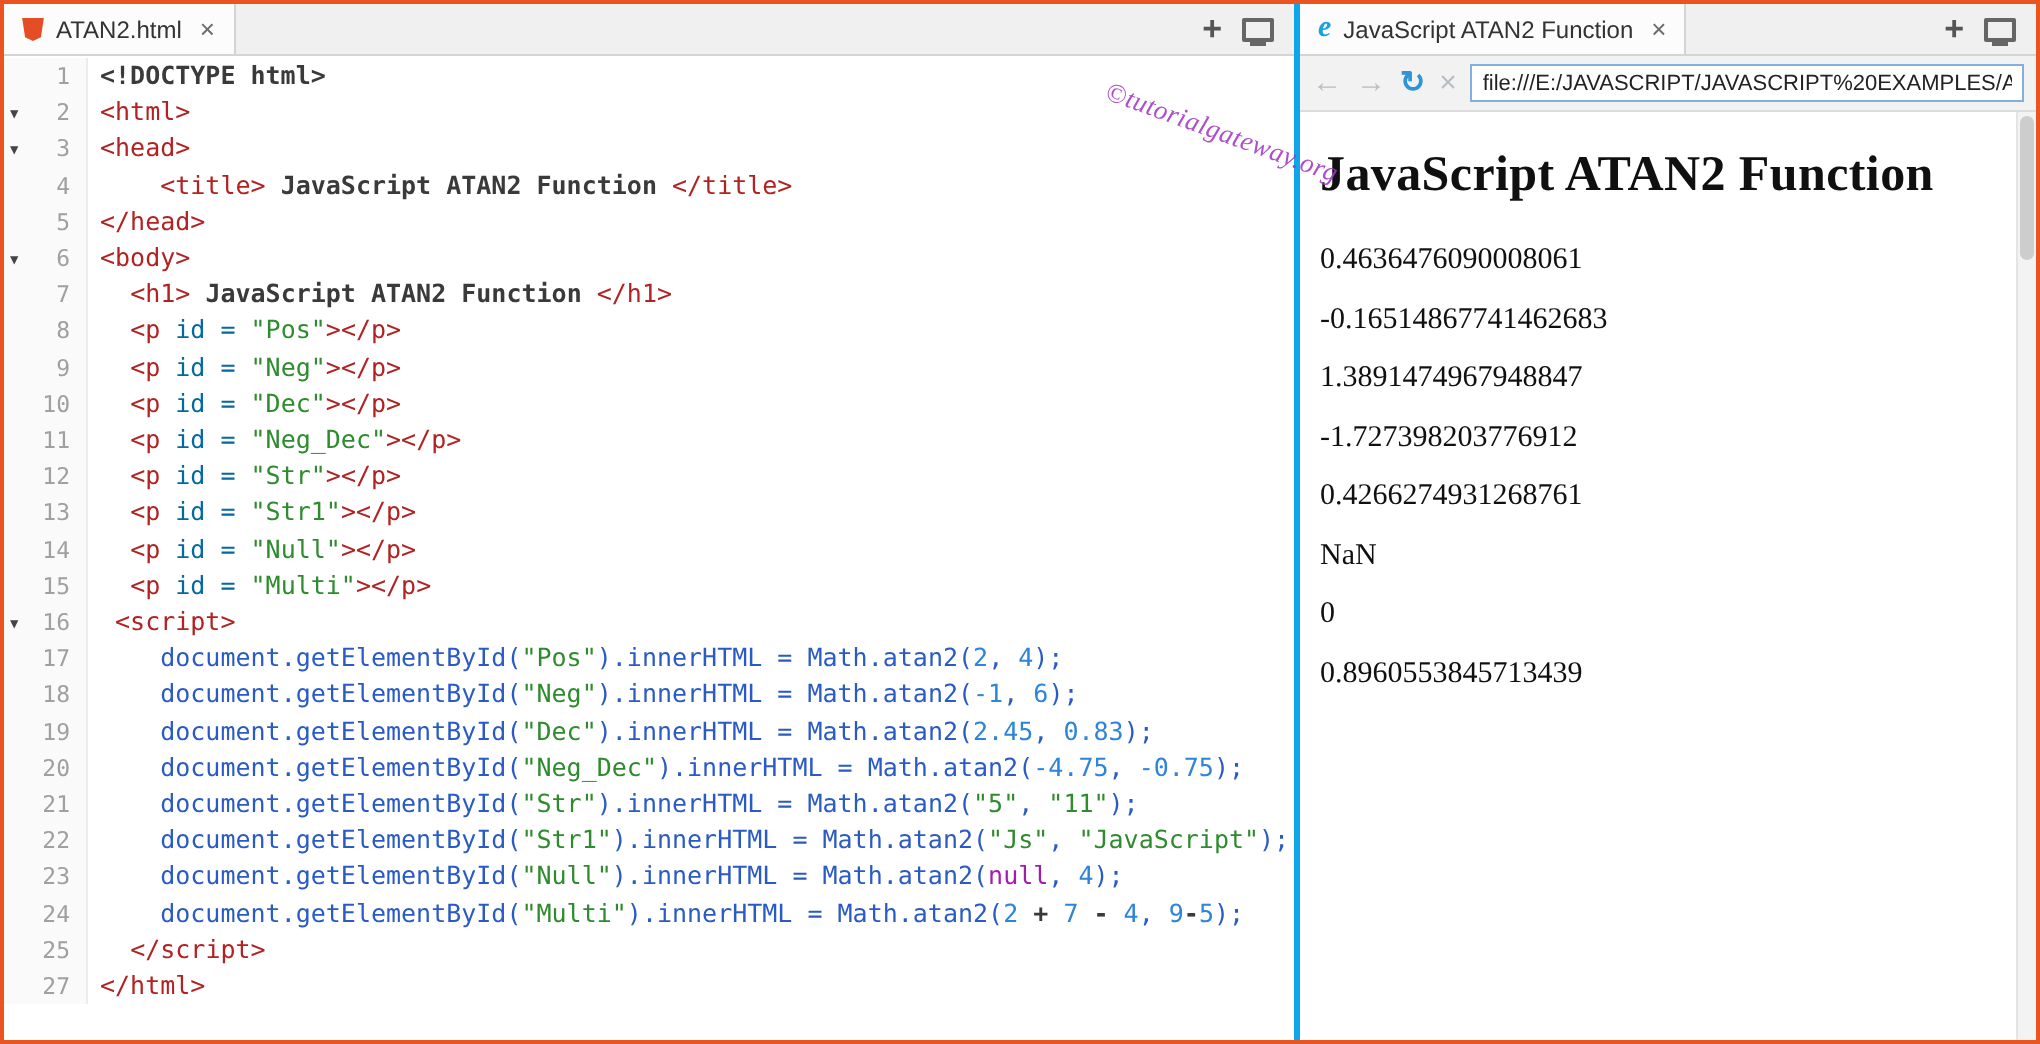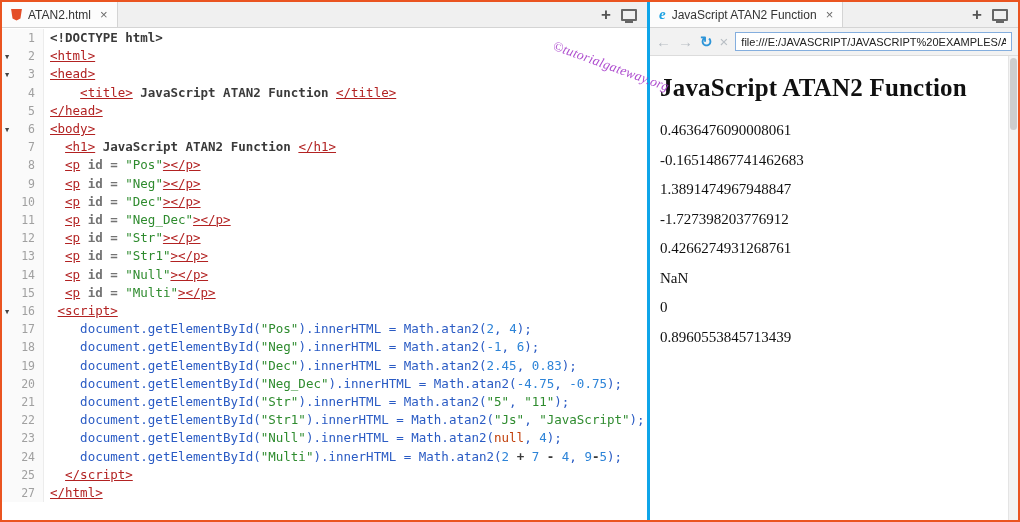--- a/index.html
+++ b/index.html
@@ -20,22 +20,22 @@
   .monitor-icon{width:12px;height:8px;border:2px solid #666;border-radius:1px;position:relative;cursor:pointer;}
   .monitor-icon::after{content:"";position:absolute;left:2px;right:2px;bottom:-4px;height:2px;background:#666;}
   .file-icon{width:11px;height:12px;background:#e44d26;flex:0 0 11px;
     clip-path:polygon(0 0,100% 0,86% 84%,50% 100%,14% 84%);}
   .ie-icon{color:#1ba1e2;font-weight:bold;font-size:15px;line-height:1;font-family:"Liberation Serif",serif;font-style:italic;}
   .code{flex:1;overflow:hidden;font-family:"DejaVu Sans Mono","Liberation Mono",monospace;font-size:12.5px;line-height:18.2px;padding-top:1px;}
   .code-line{display:flex;white-space:pre;}
   .gutter{flex:0 0 42px;position:relative;text-align:right;padding-right:8px;box-sizing:border-box;color:#a0a0a0;background:#fafafa;border-right:1px solid #ececec;font-size:11.5px;}
   .fold{position:absolute;left:3px;top:1px;font-size:7px;color:#444;cursor:pointer;}
   .ltext{padding-left:6px;}
-  .tk-p{color:#3a3a3a;font-weight:bold;} .tk-t{color:#b22222;text-decoration:underline;} .tk-a{color:#737373;font-weight:bold;}
-  .tk-s{color:#2e8b2e;} .tk-j{color:#2a5bc4;} .tk-n{color:#2d84d8;} .tk-k{color:#c2410c;}
+  .tk-p{color:#3a3a3a;font-weight:bold;} .tk-t{color:#b22222;} .tk-a{color:#0369a1;}
+  .tk-s{color:#2e8b2e;} .tk-j{color:#2a5bc4;} .tk-n{color:#2d84d8;} .tk-k{color:#a21caf;}
   
   .browser-pane{flex:1;display:flex;flex-direction:column;min-width:0;background:#fff;}
   .toolbar{height:27px;flex:0 0 27px;background:#f2f2f2;border-bottom:1px solid #dcdcdc;display:flex;align-items:center;padding:0 6px;gap:7px;}
   .nav-btn{color:#b8bec4;font-size:15px;line-height:1;cursor:pointer;}
   .refresh{color:#2e95d8;font-size:15px;line-height:1;font-weight:bold;cursor:pointer;}
   .addr{flex:1;min-width:0;height:19px;border:1px solid #84aede;background:#fff;font-size:11px;padding:0 5px;color:#222;font-family:"Liberation Sans",sans-serif;box-sizing:border-box;}
   .page{flex:1;position:relative;background:#fff;padding:6px 0 0 10px;overflow:hidden;font-family:"Liberation Serif","DejaVu Serif",serif;color:#101010;}
   .page h1{font-size:25px;margin:12px 0 20px;font-weight:bold;letter-spacing:.2px;white-space:nowrap;}
   .out{font-size:15px;margin:0 0 13.5px;line-height:16px;}
   .scrollbar{position:absolute;right:0;top:0;bottom:0;width:9px;background:#f3f3f3;border-left:1px solid #e4e4e4;cursor:pointer;}

